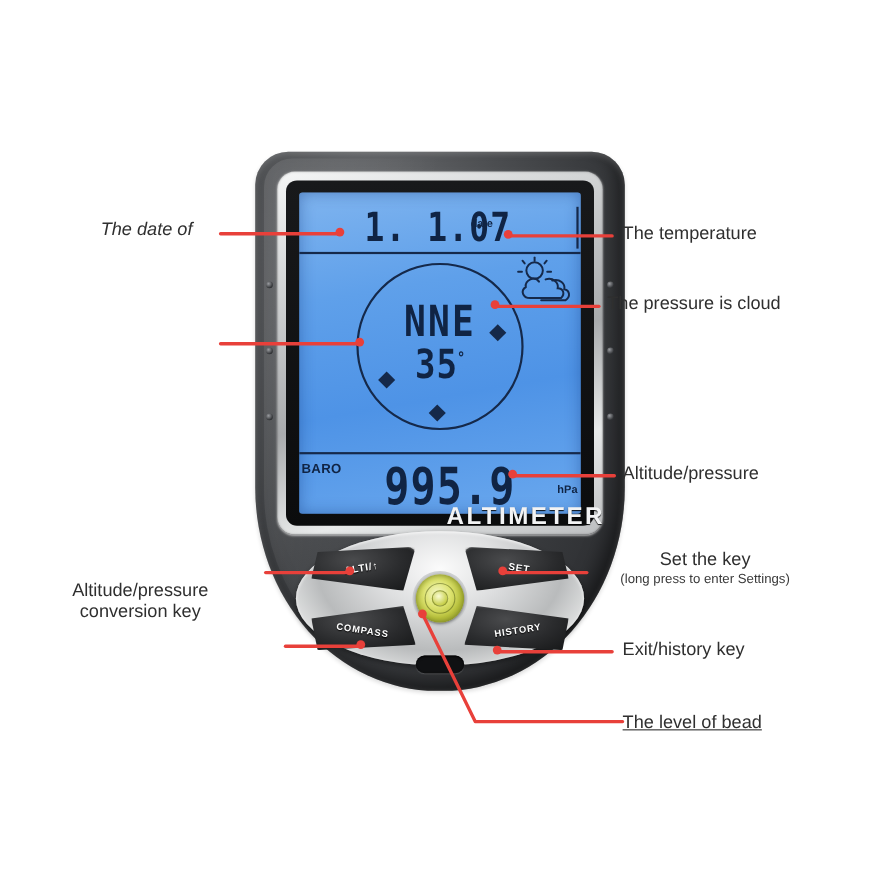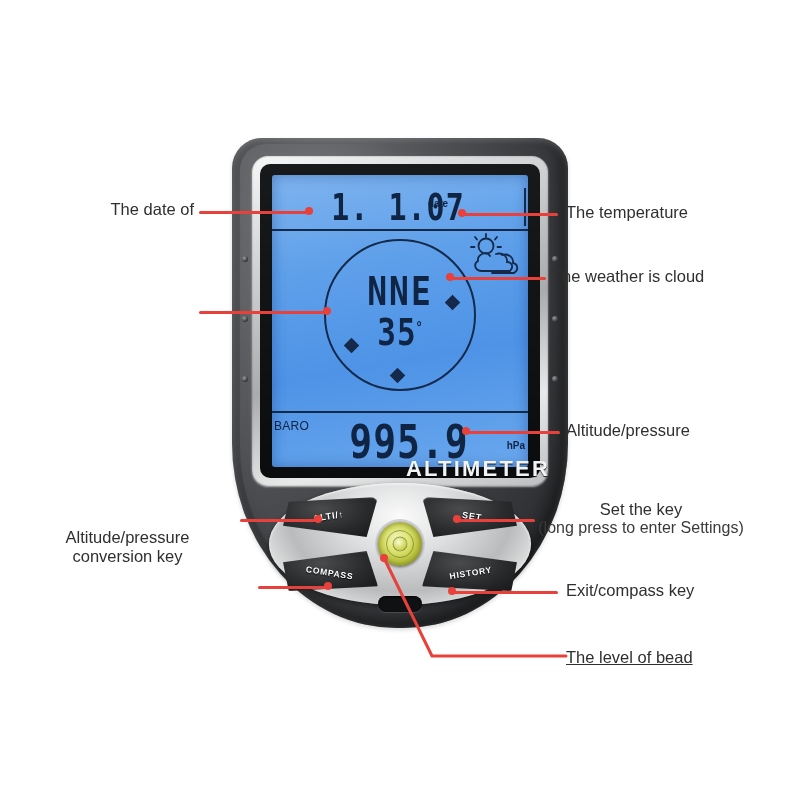--- a/index.html
+++ b/index.html
@@ -102,21 +102,21 @@
     font-size: 31px; letter-spacing: 1px; color: #102444; line-height: 1;
   }
   .deg-mark { font-size: 13px; vertical-align: super; font-family:"Liberation Sans",sans-serif;}
   .weather { position: absolute; right: 6px; top: 2px; width: 66px; height: 48px; }
 
   .row-bottom {
     position: absolute; left: 0; right: 0; bottom: 0; height: 56px;
     border-top: 2px solid #15294a;
     display: flex; align-items: flex-end;
   }
-  .baro-tag { position: absolute; left: 2px; top: 6px; font-size: 12px; font-weight: normal;
+  .baro-tag { position: absolute; left: 2px; top: 6px; font-size: 12px; font-weight: bold;
               letter-spacing: .3px; color:#102444; font-family:"Liberation Sans",sans-serif;text-align:right; }
   .baro-val { flex: 1; text-align: center; font-size: 38px; line-height: 1; letter-spacing: 1px;
               transform: scaleY(1.22); transform-origin: bottom center; color:#102444;
               padding-bottom: 1px; padding-left: 18px; }
   .baro-unit { position: absolute; right: 3px; bottom: 16px; font-size: 10px; font-weight: bold;
                color:#102444; font-family:"Liberation Sans",sans-serif; }
 
   
   .brand {
     position: absolute; left: 50%; top: 318px; transform: translateX(-50%);
@@ -180,21 +180,21 @@
   .lanyard {
     position: absolute; left: 50%; bottom: 16px; transform: translateX(-50%);
     width: 44px; height: 16px; border-radius: 9px;
     background: #101113;
     box-shadow: inset 0 1px 2px rgba(0,0,0,.9), 0 1px 1px rgba(255,255,255,.14);
   }
 
   
   .callout { position: absolute; font-size: 16.5px; color: #2f2f2f; line-height: 1.18;
              white-space: pre-line; }
-  .callout .sub { display: block; font-size: 16px; color: #3a3a3a; }
+  .callout .sub { display: block; font-size: 12px; color: #3a3a3a; }
   .callout.r { text-align: left; }
   .callout.l { text-align: right; }
   .callout.c { text-align: center; }
 
   .leader { position: absolute; background: #e8403a; height: 3px; border-radius: 2px; }
   .dot { position: absolute; width: 8px; height: 8px; border-radius: 50%; background: #e8403a; }
 </style>
 </head>
 <body>
 
@@ -275,52 +275,52 @@
       </div>
       <div class="key history">
         <span>HISTORY</span>
       </div>
       <div class="level-bubble"></div>
     </div>
 
     <div class="lanyard"></div>
   </div>
 
-  <div class="callout l" style="left:34px; top:200px; width:160px;">The date of</div>
+  <div class="callout l" style="left:15px; top:200px; width:160px;font-style:italic;">The date of</div>
   <div class="leader" style="left:199px; top:211px; width:112px;"></div>
   <div class="dot" style="left:305px; top:207px;"></div>
 
   <div class="leader" style="left:199px; top:311px; width:130px;"></div>
   <div class="dot" style="left:323px; top:307px;"></div>
 
   <div class="callout c" style="left:20px; top:484px; width:215px;margin-top:44px;"><span>Altitude/pressure</span>
 <span>conversion key</span></div>
   <div class="leader" style="left:240px; top:519px; width:80px;"></div>
   <div class="dot" style="left:314px; top:515px;"></div>
 
   <div class="leader" style="left:258px; top:586px; width:72px;"></div>
   <div class="dot" style="left:324px; top:582px;"></div>
 
   <div class="callout r" style="left:566px; top:203px; width:220px;">The temperature</div>
   <div class="leader" style="left:462px; top:213px; width:96px;"></div>
   <div class="dot" style="left:458px; top:209px;"></div>
 
-  <div class="callout r" style="left:552px; top:267px; width:240px;">The weather is cloud</div>
+  <div class="callout r" style="left:552px; top:267px; width:240px;">The pressure is cloud</div>
   <div class="leader" style="left:450px; top:277px; width:96px;"></div>
   <div class="dot" style="left:446px; top:273px;"></div>
 
   <div class="callout r" style="left:566px; top:421px; width:230px;">Altitude/pressure</div>
   <div class="leader" style="left:466px; top:431px; width:94px;"></div>
   <div class="dot" style="left:462px; top:427px;"></div>
 
   <div class="callout c" style="left:516px; top:500px; width:250px;"><span>Set the key</span><span class="sub">(long press to enter Settings)</span></div>
   <div class="leader" style="left:457px; top:519px; width:78px;"></div>
   <div class="dot" style="left:453px; top:515px;"></div>
 
-  <div class="callout r" style="left:566px; top:581px; width:220px;">Exit/compass key</div>
+  <div class="callout r" style="left:566px; top:581px; width:220px;">Exit/history key</div>
   <div class="leader" style="left:452px; top:591px; width:106px;"></div>
   <div class="dot" style="left:448px; top:587px;"></div>
 
   <div class="callout r" style="left:566px; top:648px; width:230px;text-decoration:underline;">The level of bead</div>
 
   <svg style="position:absolute;left:380px;top:552px;width:190px;height:116px;">
     <polyline points="4,6 52,104 186,104" fill="none" stroke="#e8403a" stroke-width="3" stroke-linecap="round" stroke-linejoin="round"></polyline>
     <circle cx="4" cy="6" r="4" fill="#e8403a"></circle>
   </svg>
 

